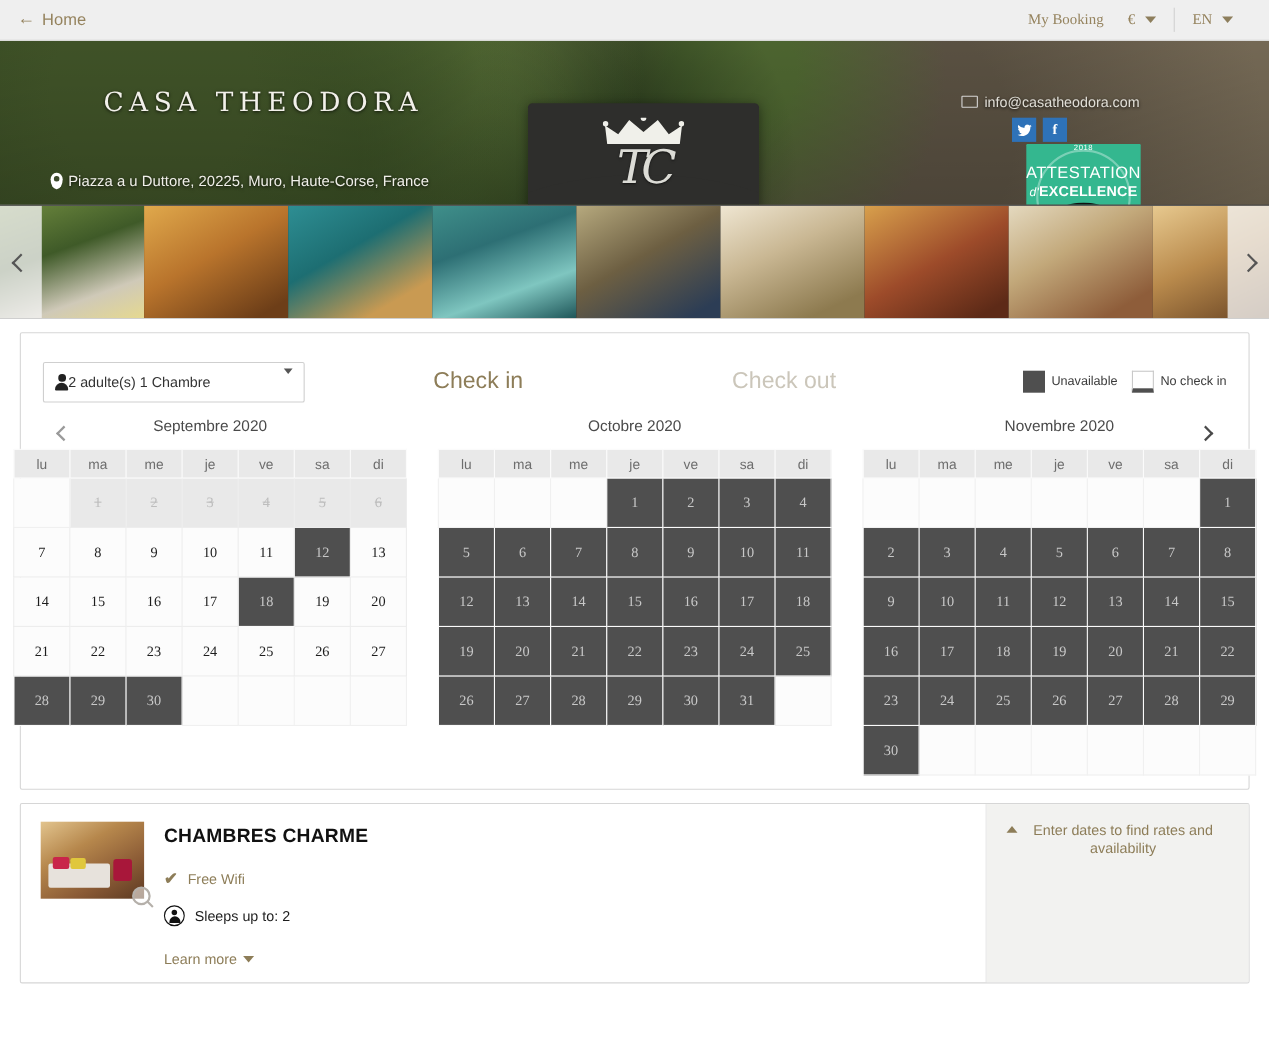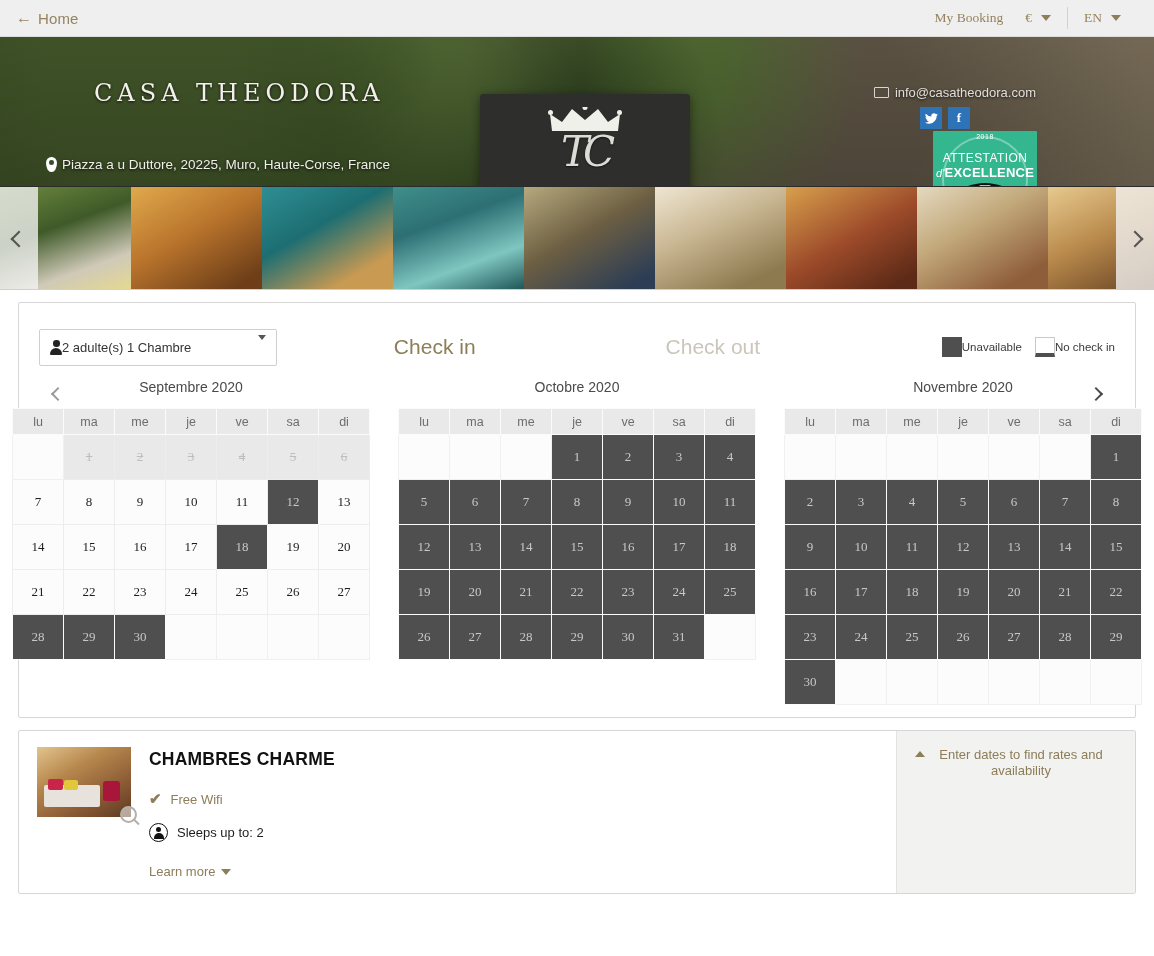--- a/index.html
+++ b/index.html
@@ -188,21 +188,21 @@
     color: #fff;
     border-radius: 1px;
     overflow: hidden;
   }
   .ta-badge .circ {
     position: absolute; width: 86px; height: 86px;
     border: 2px solid rgba(255,255,255,.35); border-radius: 50%;
     top: 5px;
   }
   .ta-yr { font-size: 7px; letter-spacing: .5px; margin-top: -2px; z-index: 2; }
-  .ta-l1 { font-size: 12px; letter-spacing: .4px; z-index: 2; margin-top: 11px; }
+  .ta-l1 { font-size: 15px; letter-spacing: .4px; z-index: 2; margin-top: 11px; }
   .ta-l2 { font-size: 13px; font-weight: bold; letter-spacing: .2px; z-index: 2; }
   .ta-l2 i { font-weight: normal; font-size: 11px; }
   .owl { margin-top: 3px; z-index: 2; }
 
   
   .thumbstrip {
     position: relative;
     height: 103px;
     background: #222;
     display: flex;
@@ -288,21 +288,21 @@
     font-size: 21px; font-weight: 300; cursor: pointer; pointer-events: auto;
   }
   .ci { color: #8d7d58; }
   .co { color: #cbc6ba; }
 
   .legend {
     margin-left: auto;
     display: flex; align-items: center; gap: 13px;
     font-size: 11.5px; color: #3a3a3a;
   }
-  .legend .it { display: flex; align-items: center; }
+  .legend .it { display: flex; align-items: center; gap: 6px; }
   .sw-unav { width: 20px; height: 20px; background: #4f4f4f; }
   .sw-noci { width: 20px; height: 20px; background: #fff; border: 1px solid #c9c9c9; border-bottom: 4px solid #4f4f4f; }
 
   
   .cal-area { position: relative; padding: 0 12px; }
   .cal-nav {
     position: absolute; top: 6px; width: 30px; height: 30px;
     display: flex; align-items: center; justify-content: center; cursor: pointer;
   }
   .cal-nav.prev { left: 6px; }

